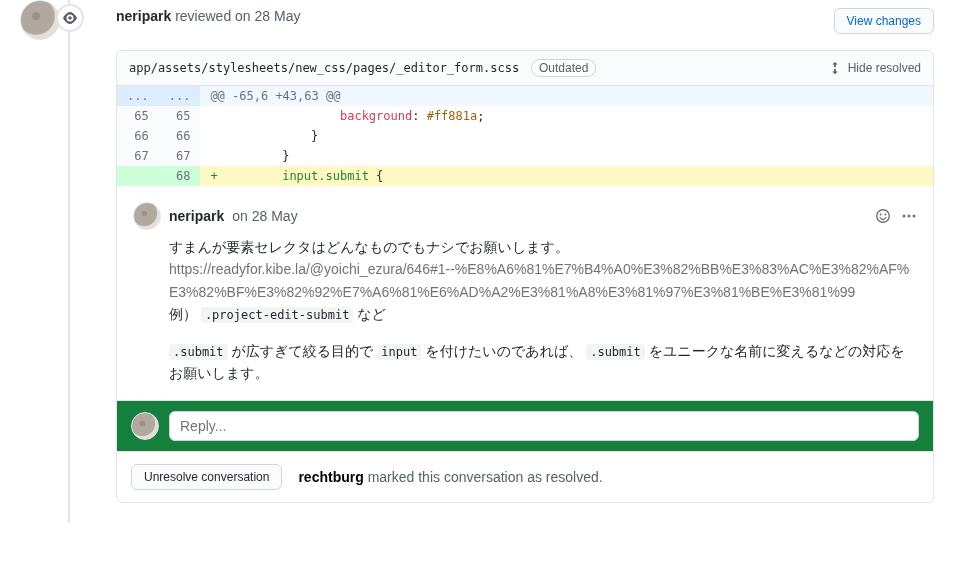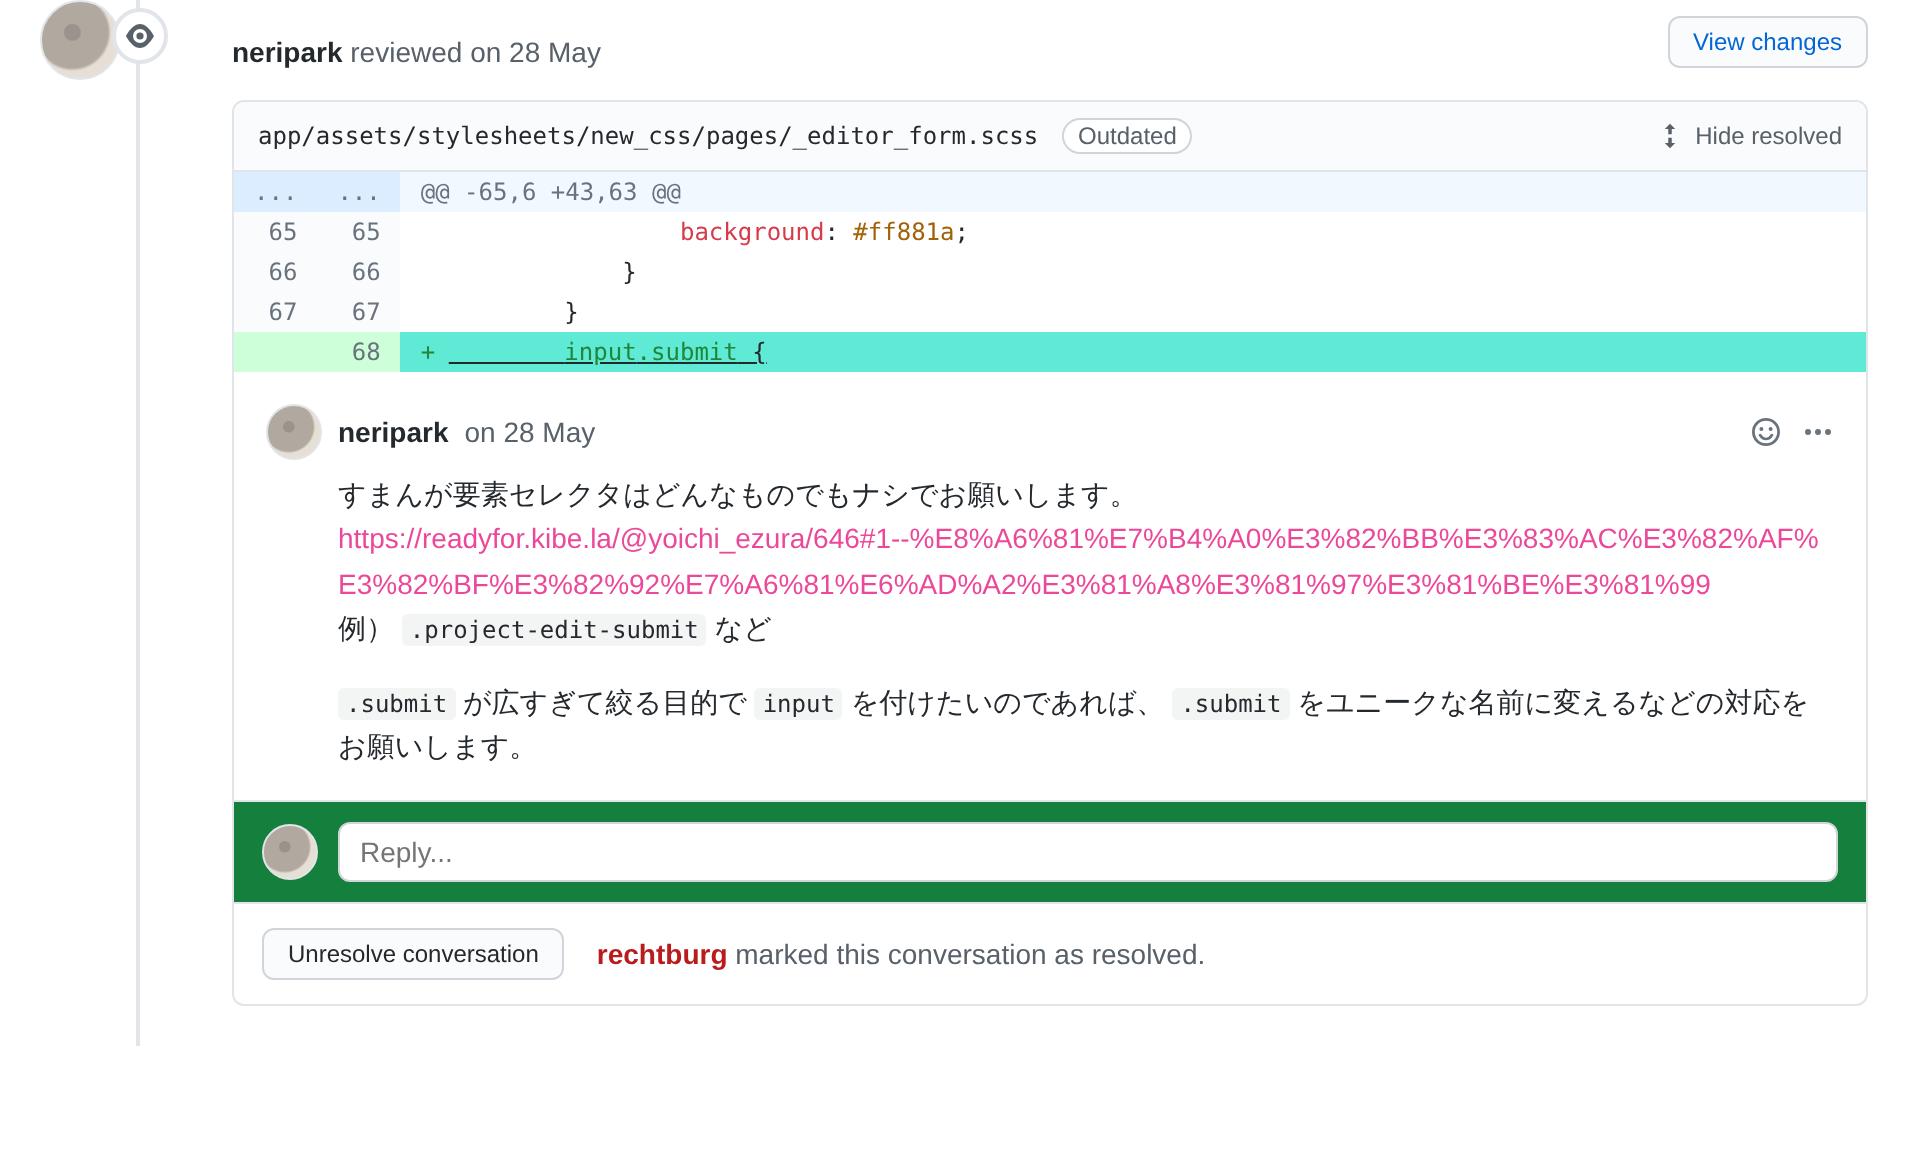--- a/index.html
+++ b/index.html
@@ -35,21 +35,21 @@
   }
   .eye-badge {
     position: absolute; left: 56px; top: 4px;
     width: 28px; height: 28px;
     border: 2px solid #e1e4e8; border-radius: 50%;
     background: #fff;
     display: flex; align-items: center; justify-content: center;
   }
   .timeline-right { flex: 1; padding-left: 26px; }
   .review-header {
-    display: flex; justify-content: space-between; align-items: flex-end;
+    display: flex; justify-content: space-between; align-items: flex-start;
     padding: 8px 0 16px 0;
     gap: 24px;
   }
   .review-header-text { color: #586069; }
   .review-header-text .author { color: #24292e; font-weight: 600; }
   .btn {
     font-size: 12px; font-weight: 500;
     padding: 5px 12px;
     border-radius: 6px;
     border: 1px solid #d1d5da;
@@ -81,39 +81,39 @@
     background: #fff;
   }
   .hide-resolved { display: flex; align-items: center; gap: 6px; color: #586069; font-size: 12px; cursor: pointer;}
   .diff-table { width: 100%; border-collapse: collapse; font-family: SFMono-Regular, Consolas, monospace; font-size: 12px; }
   .diff-table td { padding: 0 10px; line-height: 20px; white-space: pre; }
   .num { width: 40px; text-align: right; color: #6a737d; user-select: none; background: #fafbfc; }
   .hunk .num { background: #dbedff; color: #6a737d; }
   .hunk .code { background: #f1f8ff; color: #6a737d; }
   .ctx .code { background: #fff; color: #24292e; }
   .add .num { background: #cdffd8; }
-  .add .code { background: #5eead4; text-decoration: underline; }
+  .add .code { background: #fef9c3; }
   .sign { display: inline-block; width: 14px; color: #22863a; }
   .kw { color: #d73a49; }
   .val { color: #a16207; }
   .sel { color: #22863a; }
   .comment-block { padding: 16px; }
   .comment-head { display: flex; align-items: center; gap: 8px; }
   .small-avatar {
     width: 28px; height: 28px; border-radius: 50%;
     background: radial-gradient(circle at 40% 40%, #9c928d 0 12%, #b1a89f 14% 55%, #e6dfd6 60%);
     border: 1px solid #e1e4e8;
     flex: 0 0 28px;
   }
   .comment-head .author { font-weight: 600; color: #24292e; }
   .comment-head .date { color: #586069; }
   .comment-head .actions { margin-left: auto; display: flex; gap: 10px; color: #6a737d; }
   .icon-btn { cursor: pointer; display:inline-flex; align-items:center;}
   .comment-body { padding: 6px 0 0 36px; line-height: 1.6; color: #24292e; }
-  .comment-body a { color: #ec4899; text-decoration: none; word-break: break-all; }
+  .comment-body a { color: #737373; text-decoration: none; word-break: break-all; }
   code.inline {
     font-family: SFMono-Regular, Consolas, monospace;
     font-size: 12px;
     background: rgba(27,31,35,0.05);
     padding: 1px 4px; border-radius: 3px;
   }
   .reply-bar {
     display: flex; align-items: center; gap: 10px;
     padding: 10px 14px;
     border-top: 1px solid #e1e4e8;
@@ -123,21 +123,21 @@
     flex: 1; padding: 6px 10px;
     border: 1px solid #d1d5da; border-radius: 6px;
     background: #fff; font-size: 14px; color: #586069;
   }
   .resolve-bar {
     display: flex; align-items: center; gap: 16px;
     padding: 12px 14px;
     border-top: 1px solid #e1e4e8;
   }
   .resolved-text { color: #586069; }
-  .resolved-text .who { color: #b91c1c; font-weight: 600; }
+  .resolved-text .who { color: #000000; font-weight: 600; }
 </style>
 </head>
 <body>
 
 <div class="timeline-wrap">
   <div class="timeline-left">
     <div class="main-avatar"></div>
   </div>
   <div class="vline"></div>
   <div class="eye-badge">

